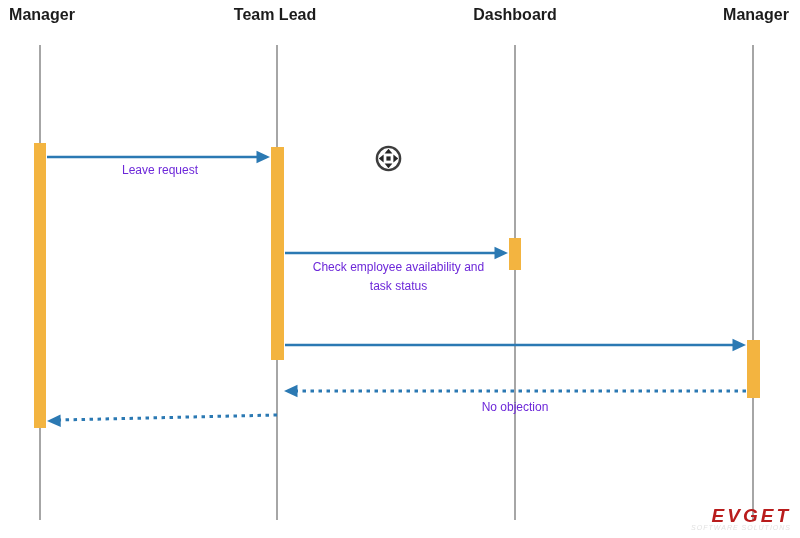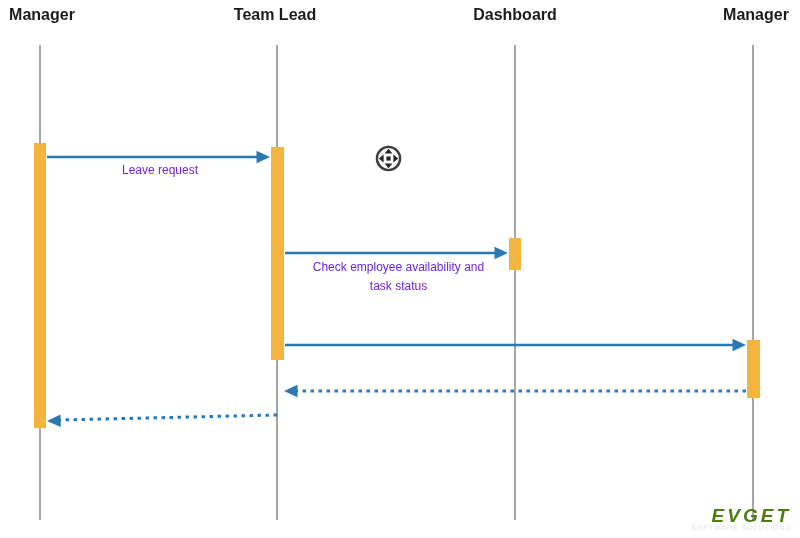--- a/index.html
+++ b/index.html
@@ -61,21 +61,21 @@
     right: 9px;
     bottom: 6px;
     text-align: right;
     font-style: italic;
     pointer-events: none;
   }
   .watermark .brand {
     font-size: 19px;
     font-weight: bold;
     letter-spacing: 3px;
-    color: #4d7c0f;
+    color: #b91c1c;
     line-height: 15px;
   }
   .watermark .tagline {
     font-size: 7px;
     letter-spacing: 1px;
     color: #e2e2e2;
     line-height: 9px;
   }
 </style>
 </head>
@@ -121,20 +121,21 @@
     </g>
 
     <g>
       <line x1="277" y1="415" x2="60" y2="420" stroke="#2b79b3" stroke-width="3" stroke-dasharray="3.5 4.5"></line>
       <polygon points="47,421 60.5,414.6 60.8,427" fill="#2b79b3"></polygon>
     </g>
   </svg>
 
   <div class="msg-label" style="left:85px;  top:161px; width:150px">Leave request</div>
   <div class="msg-label" style="left:301px; top:258px; width:195px">Check employee availability and task status</div>
+  <div class="msg-label" style="left:455px; top:398px; width:120px">No objection</div>
 
   <svg class="pan-icon" viewBox="0 0 27 27" xmlns="http://www.w3.org/2000/svg">
     <circle cx="13.5" cy="13.5" r="11.6" fill="#ffffff" stroke="#3d3d3d" stroke-width="2.4"></circle>
     <rect x="11.4" y="11.4" width="4.2" height="4.2" fill="#262626"></rect>
     <polygon points="13.5,3.8 9.6,8.6 17.4,8.6" fill="#262626"></polygon>
     <polygon points="13.5,23.2 9.6,18.4 17.4,18.4" fill="#262626"></polygon>
     <polygon points="3.8,13.5 8.6,9.6 8.6,17.4" fill="#262626"></polygon>
     <polygon points="23.2,13.5 18.4,9.6 18.4,17.4" fill="#262626"></polygon>
   </svg>
 

